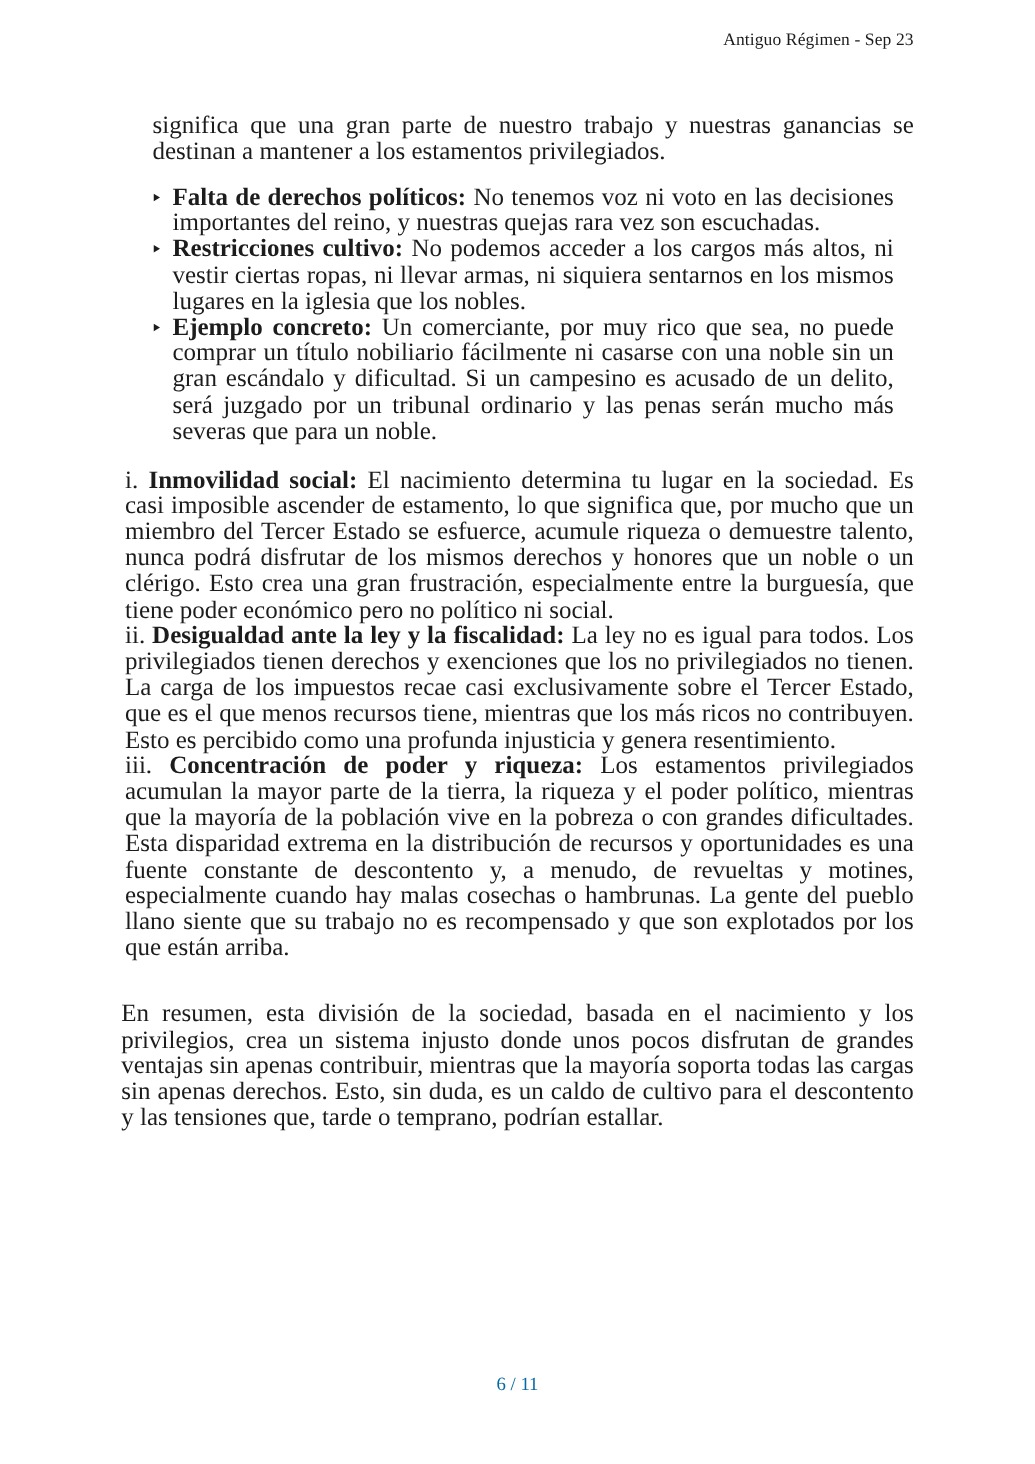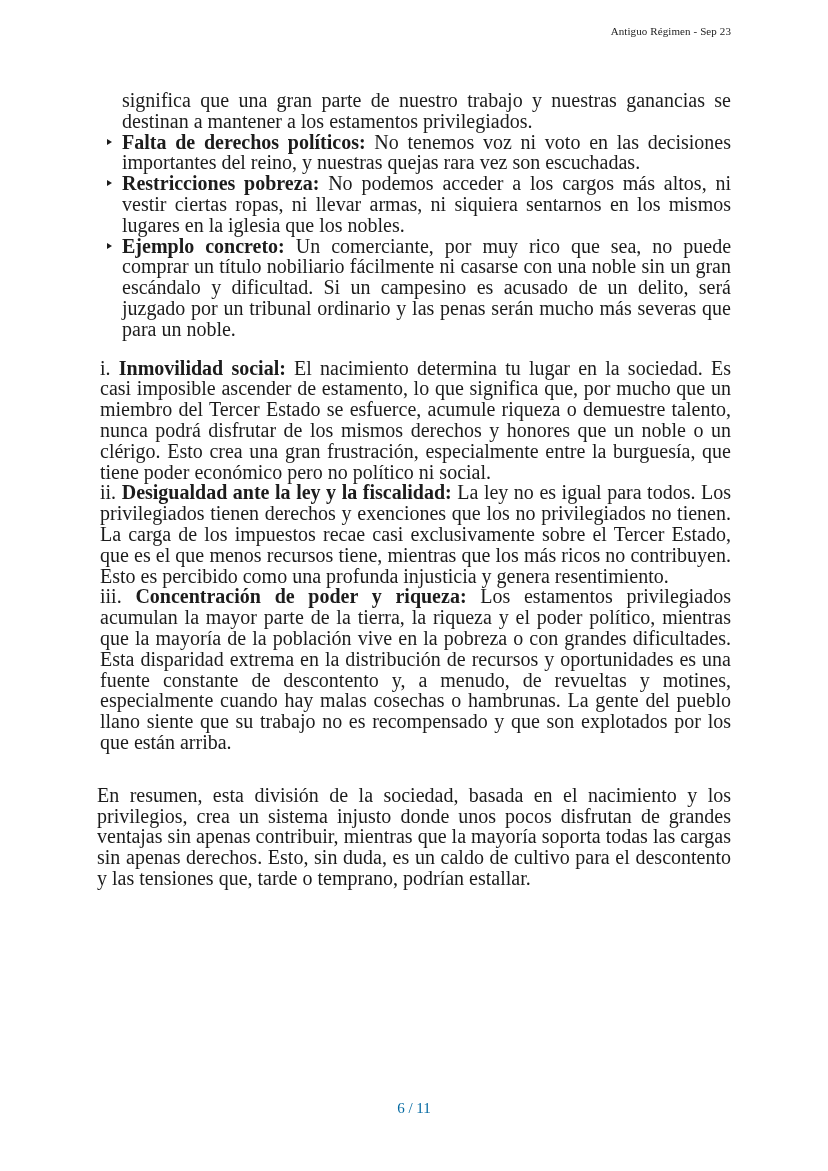--- a/index.html
+++ b/index.html
@@ -12,39 +12,39 @@
     background: #ffffff;
     color: #1c1c1c;
     font-family: "Liberation Serif", "DejaVu Serif", serif;
     position: relative;
     overflow: hidden;
   }
   .page-header {
     position: absolute;
     top: 25px;
     right: 97px;
-    font-size: 11px;
+    font-size: 14px;
     color: #1c1c1c;
     letter-spacing: 0.1px;
   }
   .content {
     position: absolute;
     top: 90px;
     left: 97px;
     width: 634px;
     font-size: 20px;
     line-height: 20.8px;
     text-align: justify;
   }
   .b { font-weight: bold; }
   .continuation {
     padding-left: 25px;
   }
   .bullet-list {
-    margin: 0;
+    margin: 16px;
     padding: 0;
     list-style: none;
   }
   .bullet-item {
     position: relative;
     padding-left: 25px;
   }
   .bullet-item .tri {
     position: absolute;
     left: 10px;
@@ -88,21 +88,21 @@
   <div class="continuation">significa que una gran parte de nuestro trabajo y nuestras ganancias se destinan a mantener a los estamentos privilegiados.</div>
 
   <div class="bullet-list">
     <div class="bullet-item">
       <span class="tri"></span>
       <span class="b">Falta de derechos políticos:</span>
       <span>No tenemos voz ni voto en las decisiones importantes del reino, y nuestras quejas rara vez son escuchadas.</span>
     </div>
     <div class="bullet-item">
       <span class="tri"></span>
-      <span class="b">Restricciones pobreza:</span>
+      <span class="b">Restricciones cultivo:</span>
       <span>No podemos acceder a los cargos más altos, ni vestir ciertas ropas, ni llevar armas, ni siquiera sentarnos en los mismos lugares en la iglesia que los nobles.</span>
     </div>
     <div class="bullet-item">
       <span class="tri"></span>
       <span class="b">Ejemplo concreto:</span>
       <span>Un comerciante, por muy rico que sea, no puede comprar un título nobiliario fácilmente ni casarse con una noble sin un gran escándalo y dificultad. Si un campesino es acusado de un delito, será juzgado por un tribunal ordinario y las penas serán mucho más severas que para un noble.</span>
     </div>
   </div>
 
 

